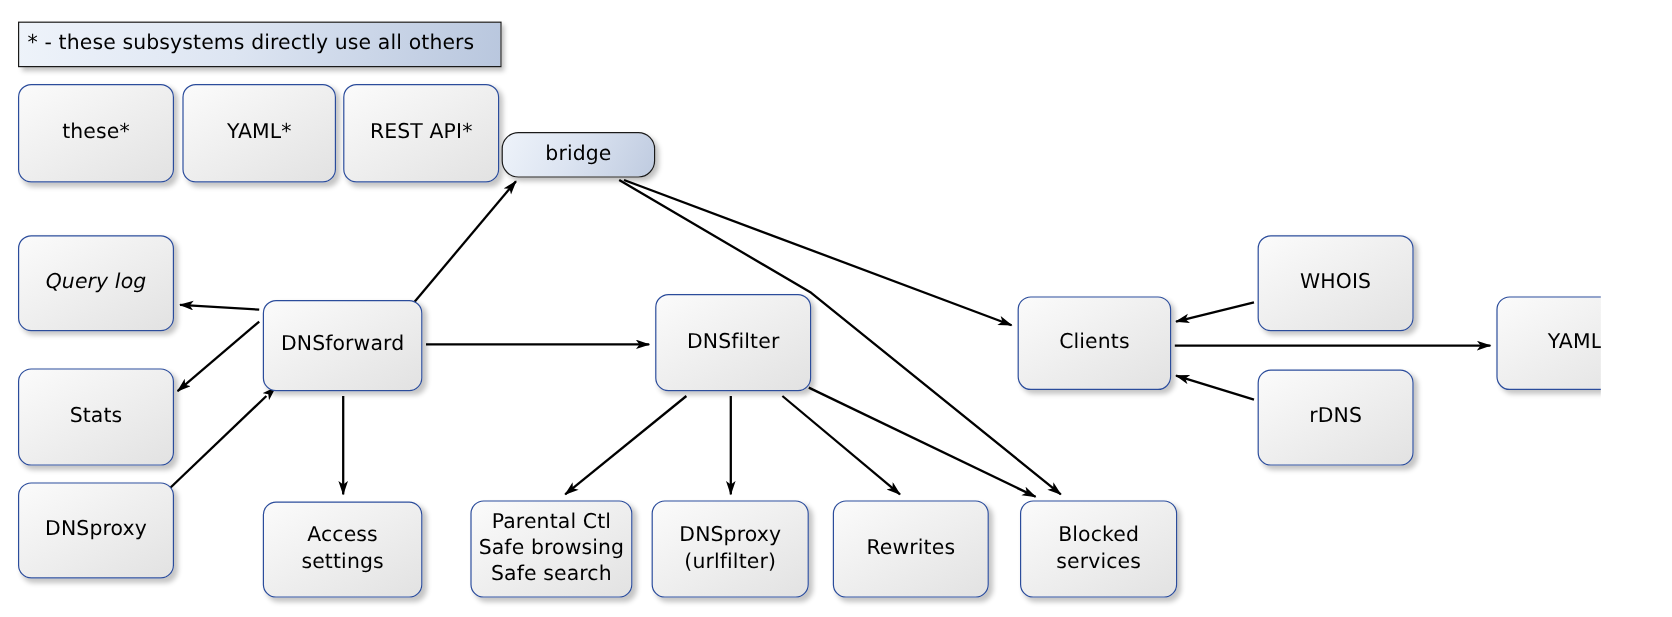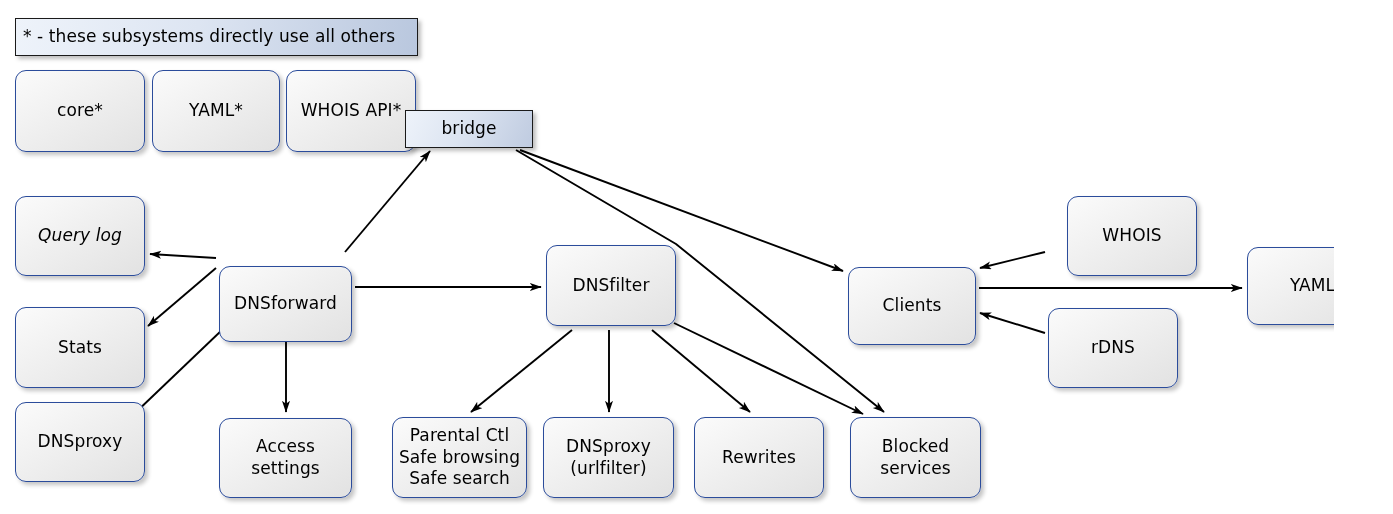--- a/index.html
+++ b/index.html
@@ -90,38 +90,38 @@
         <polyline points="674,323 863,414" marker-end="url(#ah-end)"></polyline>
         <polyline points="1045,252 980,268" marker-end="url(#ah-end)"></polyline>
         <polyline points="1045,333 980,313" marker-end="url(#ah-end)"></polyline>
         <polyline points="979,288 1242,288" marker-end="url(#ah-end)"></polyline>
       </g>
   </svg>
 
   <div class="node blue legend" style="left:15px; top:18px; width:403px; height:38px;">* - these subsystems directly use all others</div>
 
   <div id="node-layer">
-      <div class="node" style="left: 15px; top: 70px; width: 130px; height: 82px;">core*</div>
+      <div class="node" style="left: 15px; top: 70px; width: 130px; height: 82px;">these*</div>
       <div class="node" style="left: 152px; top: 70px; width: 128px; height: 82px; text-align: right;">YAML*</div>
-      <div class="node" style="left: 286px; top: 70px; width: 130px; height: 82px;">WHOIS API*</div>
-      <div class="node blue" style="left: 405px; top: 110px; width: 128px; height: 38px;">bridge</div>
+      <div class="node" style="left: 286px; top: 70px; width: 130px; height: 82px;">REST API*</div>
+      <div class="node blue" style="left: 418px; top: 110px; width: 128px; height: 38px; border-radius: 14px;">bridge</div>
       <div class="node" style="left: 15px; top: 196px; width: 130px; height: 80px; font-style: italic;">Query log</div>
       <div class="node" style="left: 15px; top: 307px; width: 130px; height: 81px;">Stats</div>
       <div class="node" style="left: 15px; top: 402px; width: 130px; height: 80px;">DNSproxy</div>
-      <div class="node" style="left: 219px; top: 250px; width: 133px; height: 76px; margin-top: 16px;">DNSforward</div>
+      <div class="node" style="left: 219px; top: 250px; width: 133px; height: 76px;">DNSforward</div>
       <div class="node" style="left: 219px; top: 418px; width: 133px; height: 80px;">Access
 settings</div>
       <div class="node" style="left: 546px; top: 245px; width: 130px; height: 81px;">DNSfilter</div>
       <div class="node" style="left: 392px; top: 417px; width: 135px; height: 81px;">Parental Ctl
 Safe browsing
 Safe search</div>
       <div class="node" style="left: 543px; top: 417px; width: 131px; height: 81px;">DNSproxy
 (urlfilter)</div>
       <div class="node" style="left: 694px; top: 417px; width: 130px; height: 81px;">Rewrites</div>
       <div class="node" style="left: 850px; top: 417px; width: 131px; height: 81px;">Blocked
 services</div>
-      <div class="node" style="left: 848px; top: 247px; width: 128px; height: 78px; margin-top: 20px;">Clients</div>
-      <div class="node" style="left: 1048px; top: 196px; width: 130px; height: 80px; margin-left: 19px;">WHOIS</div>
+      <div class="node" style="left: 848px; top: 247px; width: 128px; height: 78px;">Clients</div>
+      <div class="node" style="left: 1048px; top: 196px; width: 130px; height: 80px;">WHOIS</div>
       <div class="node" style="left: 1048px; top: 308px; width: 130px; height: 80px;">rDNS</div>
       <div class="node" style="left: 1247px; top: 247px; width: 131px; height: 78px;">YAML</div>
     </div>
 
 </div>
 
 </body></html>

